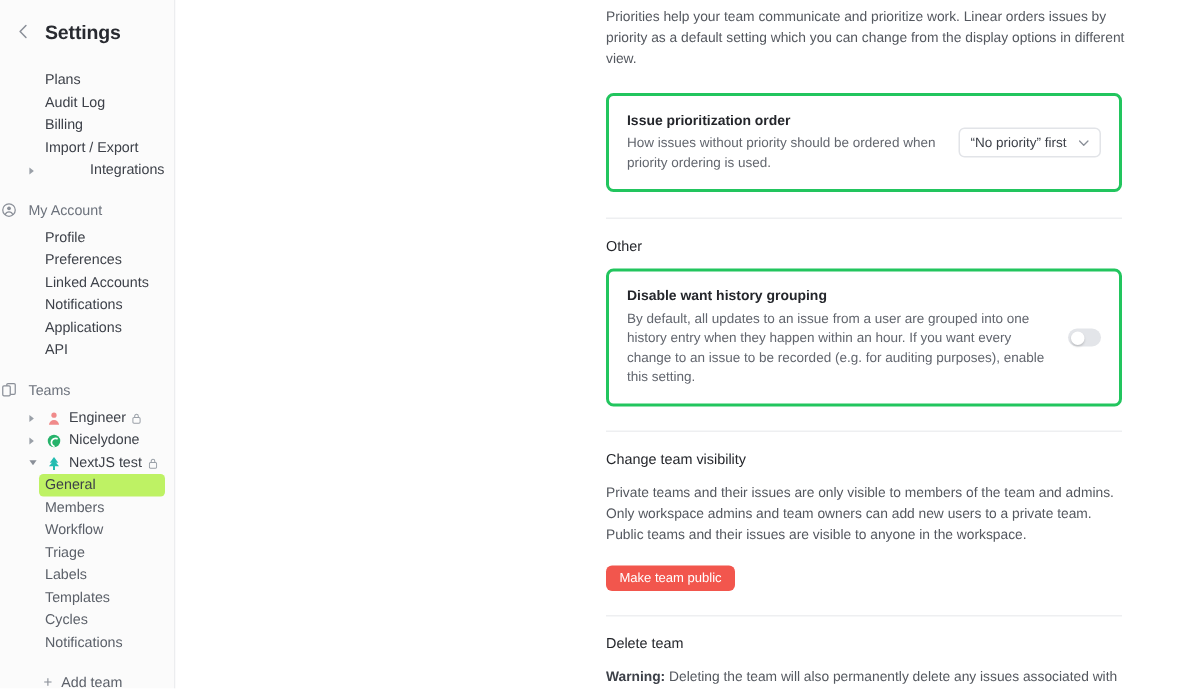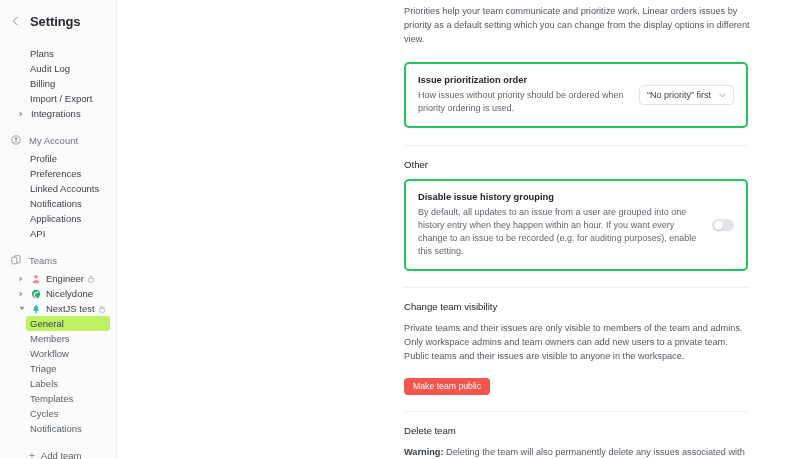--- a/index.html
+++ b/index.html
@@ -39,21 +39,20 @@
     font-size: 13px;
     font-weight: 600;
     color: #282a30;
     margin-left: 9px;
     letter-spacing: -0.1px;
   }
   .sb-group { margin-top: 6px; }
   .sb-group-header {
     display: flex; align-items: center;
     height: 18px;
-    padding-left: 10px;
     margin-bottom: 2px;
   }
   .sb-group-header .gicon {
     width: 12px; height: 12px;
     flex: 0 0 12px;
     display: flex; align-items: center; justify-content: center;
     color: #8a8f98;
   }
   .sb-group-header .glabel {
     font-size: 9.5px;
@@ -62,21 +61,21 @@
   }
   .sb-item {
     height: 15px;
     display: flex; align-items: center;
     padding-left: 30px;
     font-size: 9.5px;
     color: #3d4149;
     cursor: pointer;
     white-space: nowrap;
   }
-  .sb-item.indent-arrow { padding-left: 17px; }
+  .sb-item.indent-arrow { padding-left: 17px; gap: 29px; }
   .sb-item .caret {
     width: 9px; flex: 0 0 9px;
     font-size: 6px; color: #9aa0a8;
     display: flex; align-items: center; justify-content: center;
   }
   .sb-item .tlabel { margin-left: 5px; }
   .sb-team {
     height: 15px;
     display: flex; align-items: center;
     padding-left: 17px;
@@ -436,21 +435,21 @@
 
       <div style="height:17px;"></div>
       <div class="divider"></div>
       <div style="height:13px;"></div>
 
       
       <div class="section-label">Other</div>
 
       <div class="card">
         <div class="card-body">
-          <div class="card-title">Disable issue history grouping</div>
+          <div class="card-title">Disable want history grouping</div>
           <div class="card-desc">By default, all updates to an issue from a user are grouped into one history entry when they happen within an hour. If you want every change to an issue to be recorded (e.g. for auditing purposes), enable this setting.</div>
         </div>
         <div class="toggle">
           <div class="knob"></div>
         </div>
       </div>
 
       <div style="height:16px;"></div>
       <div class="divider"></div>
       <div style="height:13px;"></div>

